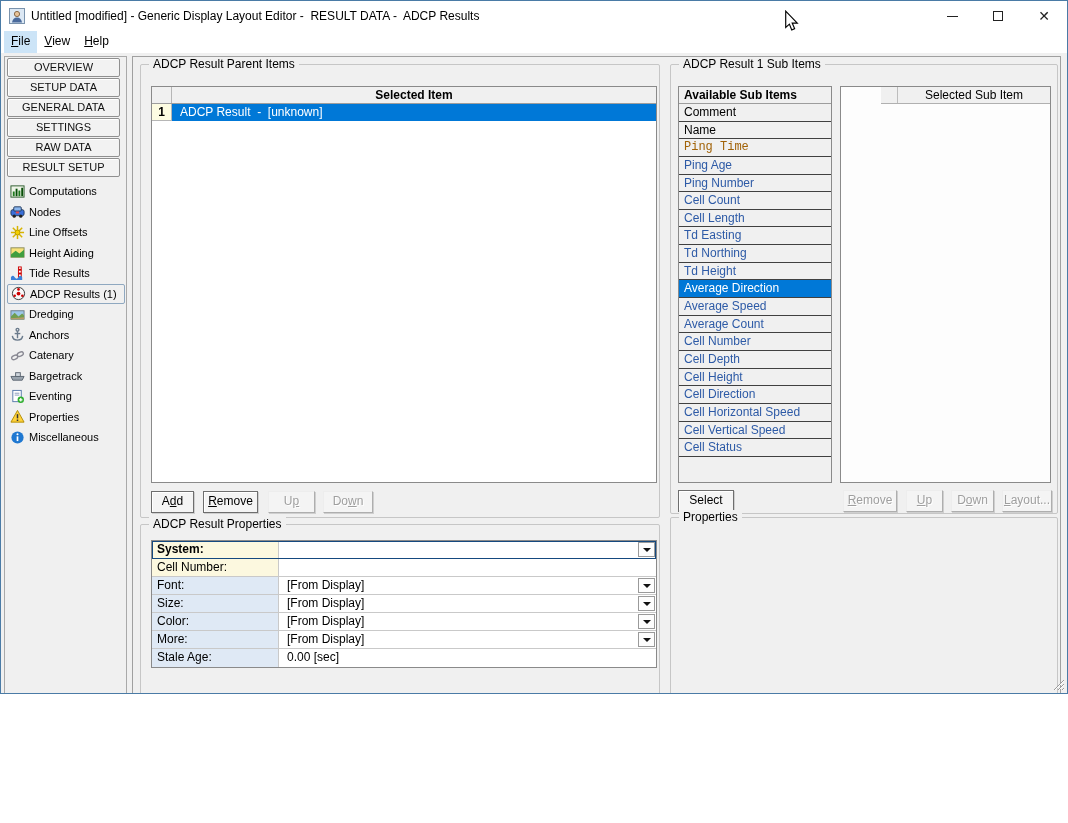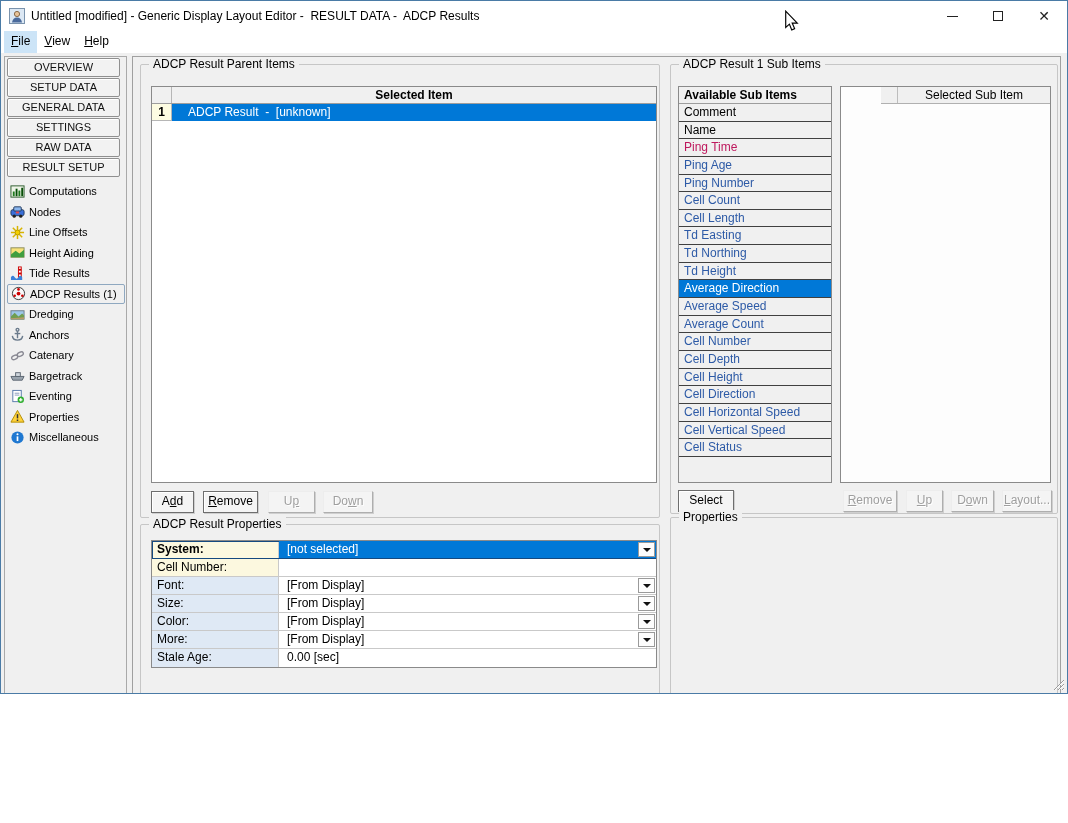--- a/index.html
+++ b/index.html
@@ -51,21 +51,21 @@
 
   
   .ptable { position:absolute; left:10px; top:21px; width:506px; height:397px; background:#fff;
             border:1px solid #8a8a8a; }
   .ptable-head { display:flex; height:17px; background:#f0f0f0; border-bottom:1px solid #9d9d9d; }
   .ptable-head .idx { width:20px; border-right:1px solid #b6b6b6; }
   .ptable-head .col { flex:1; font-weight:bold; text-align:center; line-height:16px; }
   .prow { display:flex; height:17px; }
   .prow .idx { width:20px; background:#fdfce2; border-right:1px solid #b6b6b6; border-bottom:1px solid #b6b6b6;
                font-weight:bold; text-align:center; line-height:16px; }
-  .prow .val { flex:1; background:#0078d7; color:#fff; line-height:16px; padding-left:16px; white-space:pre; }
+  .prow .val { flex:1; background:#0078d7; color:#fff; line-height:16px; padding-left:8px; white-space:pre; }
 
   
   .btn { position:absolute; height:22px; background:#f4f4f4; font-size:12px; text-align:center;
          border:1px solid; border-color:#e3e3e3 #868686 #868686 #e3e3e3;
          box-shadow:1px 1px 0 #cfcfcf; line-height:19px; color:#000; }
   .btn.strong { border-color:#6e6e6e; box-shadow:inset 1px 1px 0 #fff,1px 1px 0 #cfcfcf; }
   .btn.disabled { color:#9f9f9f; text-shadow:1px 1px 0 #ffffff; border-color:#ededed #aeaeae #aeaeae #ededed; }
 
   
   .prop-table { position:absolute; left:10px; top:15px; width:506px; border:1px solid #8a8a8a; background:#fff; }
@@ -84,21 +84,21 @@
               border-top:4px solid #111; }
 
   
   .avail-list { position:absolute; left:7px; top:21px; width:154px; height:397px;
                 background:#f0f0f0; border:1px solid #8a8a8a; }
   .avail-head { height:17px; font-weight:bold; padding-left:5px; line-height:16px;
                 background:#f0f0f0; border-bottom:1px solid #9d9d9d; }
   .avail-item { height:17.65px; line-height:17px; padding-left:5px; border-bottom:1px solid #404040; }
   .avail-item.c-black { color:#000; }
   .avail-item.c-blue { color:#2d5aa6; }
-  .avail-item.c-orange { color:#be185d; }
+  .avail-item.c-orange { color:#a16207;font-family:Liberation Mono, monospace; }
   .avail-item.sel { background:#0078d7; color:#fff; }
 
   .selsub-table { position:absolute; left:169px; top:21px; width:211px; height:397px;
                   background:#fdfdfd; border:1px solid #8a8a8a;padding-left:40px; }
   .selsub-head { display:flex; height:17px; background:#f0f0f0; border-bottom:1px solid #b0b0b0; }
   .selsub-head .idx { width:17px; border-right:1px solid #bdbdbd; }
   .selsub-head .col { flex:1; text-align:center; line-height:16px; }
 
   
   .footer-divider { position:absolute; left:0; top:781px; width:100%; height:2px;
@@ -322,21 +322,20 @@
           <div class="btn disabled" style="left: 127px; top: 426px; width: 47px;">U<u>p</u></div>
           <div class="btn disabled" style="left: 182px; top: 426px; width: 50px;">Do<u>w</u>n</div>
         </div>
     </div>
 
     <div class="groupbox" style="left:7px; top:467px; width:520px; height:246px;">
       <span class="group-label">ADCP Result Properties</span>
       <div class="prop-table" id="prop-table">
           <div class="prop-row selrow">
             <div class="prop-label cream bold">System:</div>
-            <div class="prop-value">[not selected]</div>
             <div class="dd-btn">
               <span class="dd-arrow"></span>
             </div>
           </div>
           <div class="prop-row">
             <div class="prop-label cream">Cell Number:</div>
             <div class="prop-value"></div>
           </div>
           <div class="prop-row">
             <div class="prop-label blue">Font:</div>

